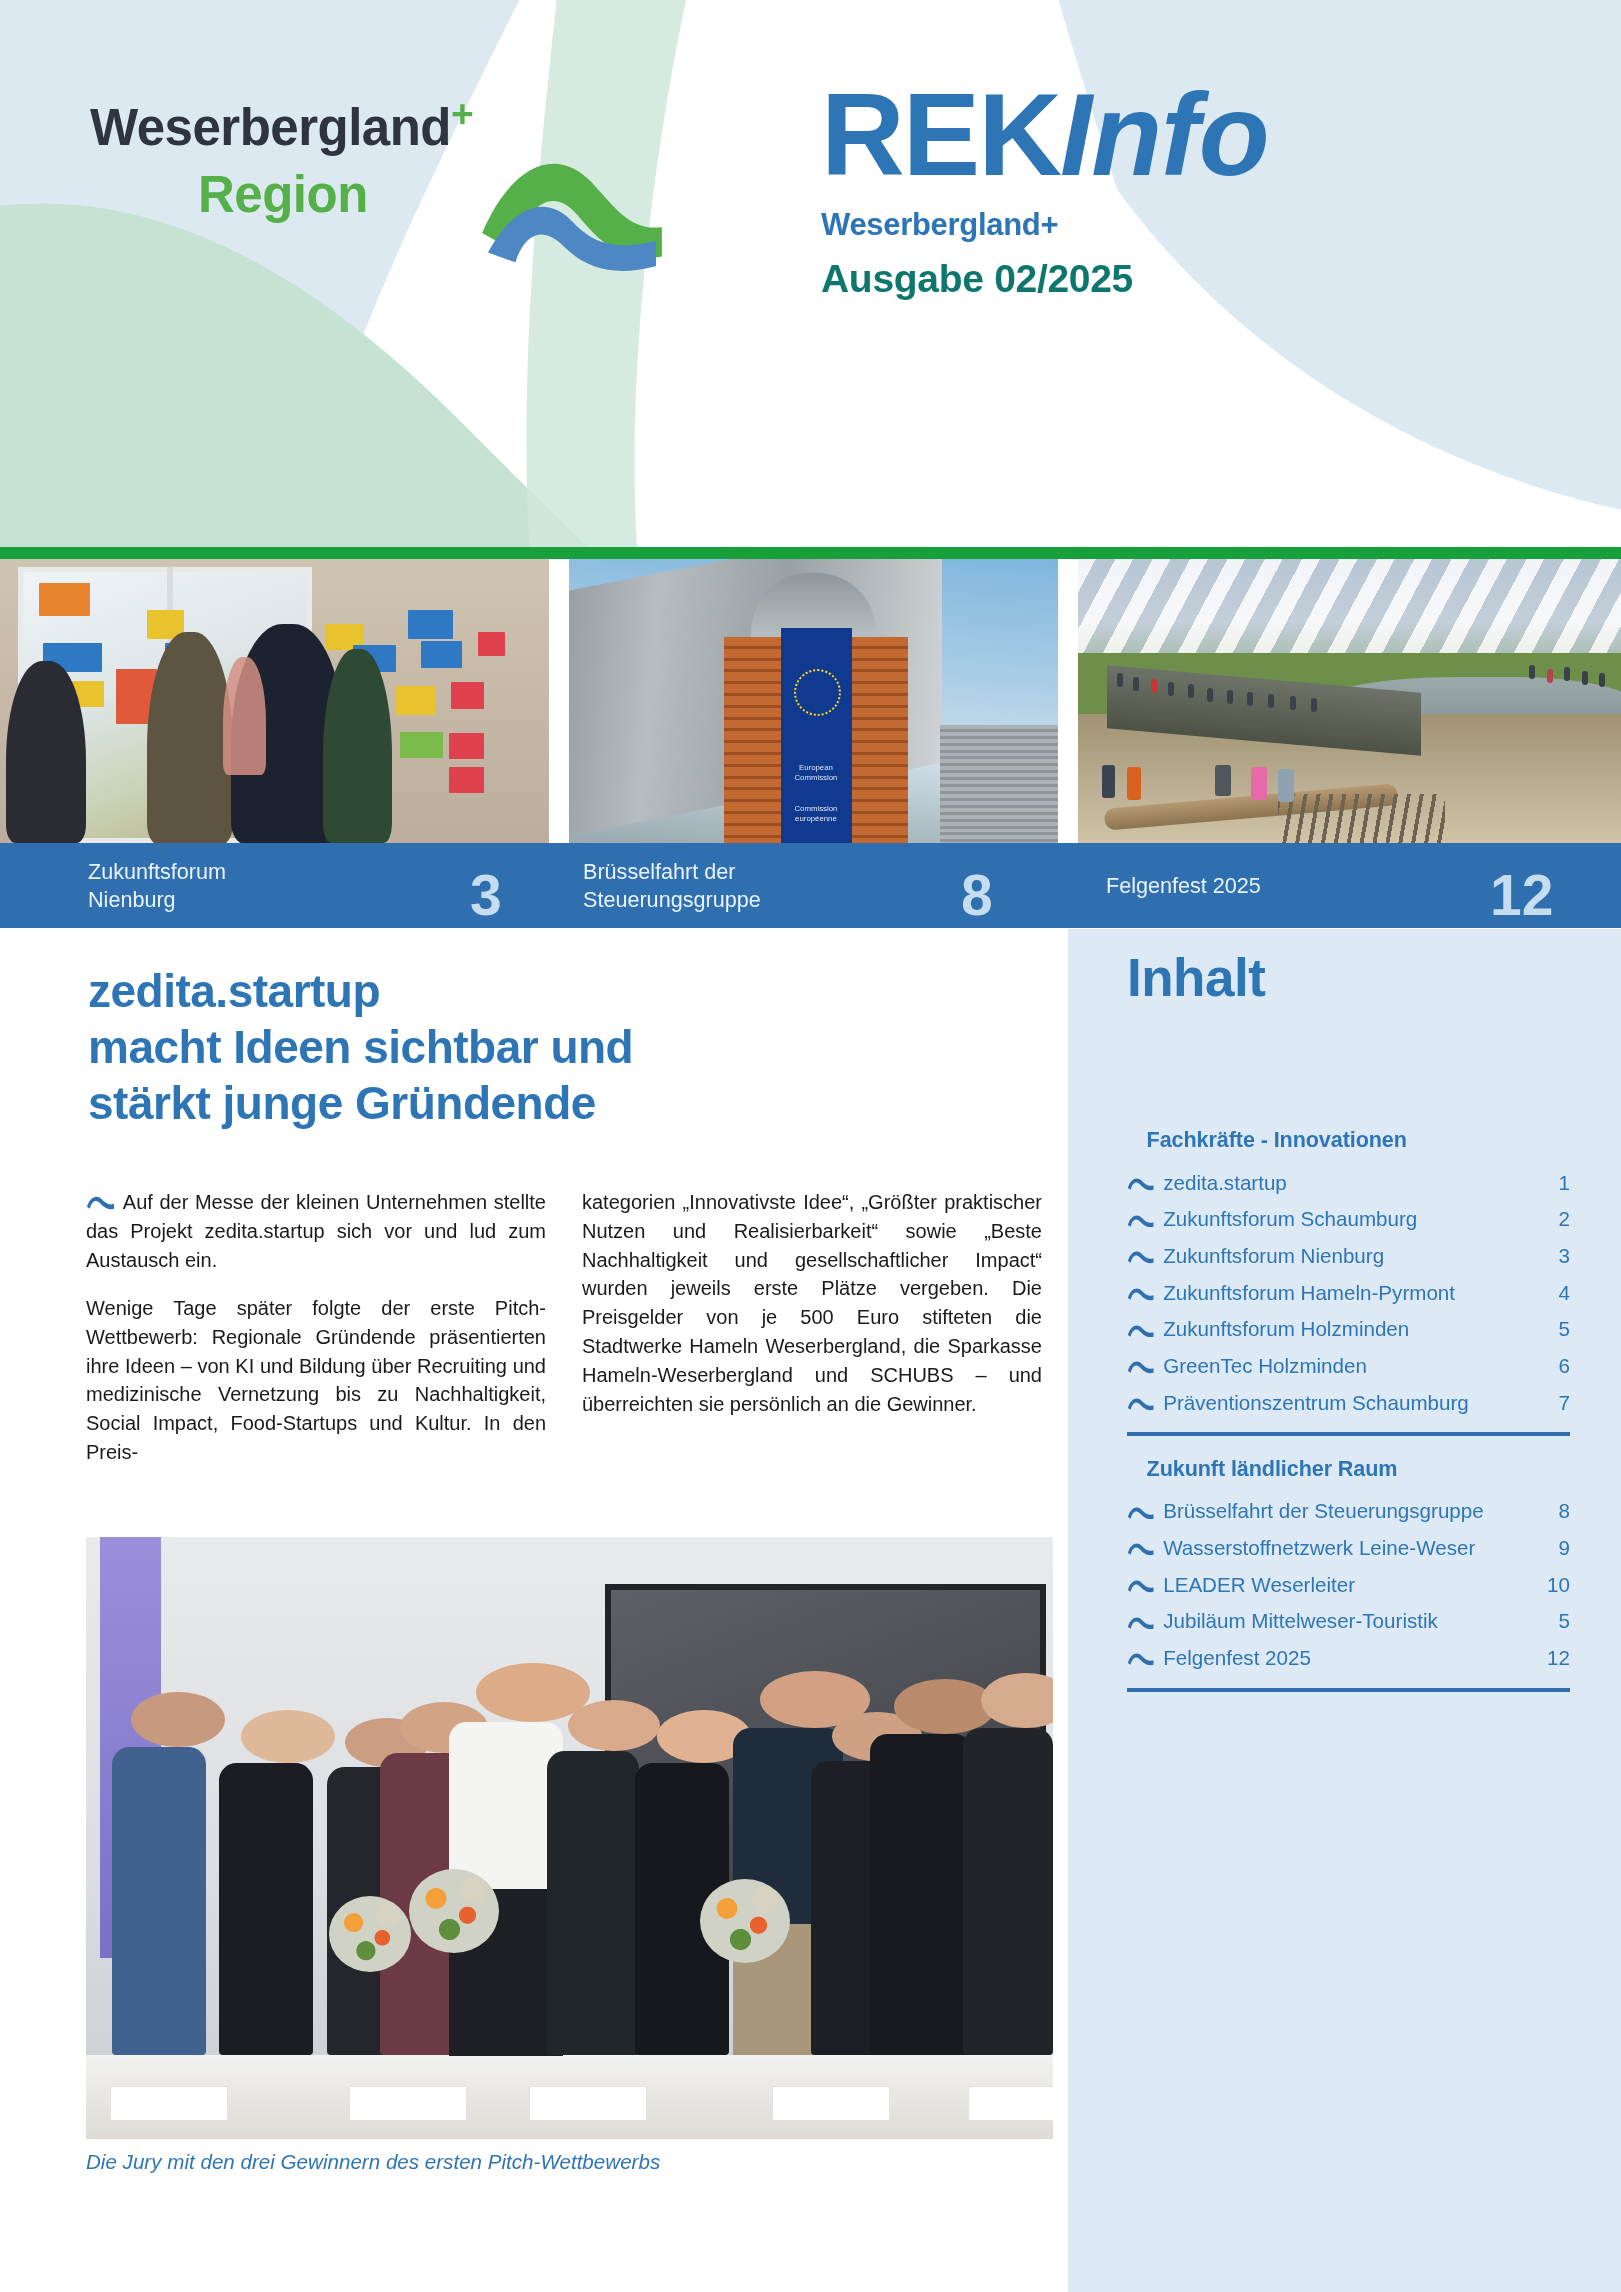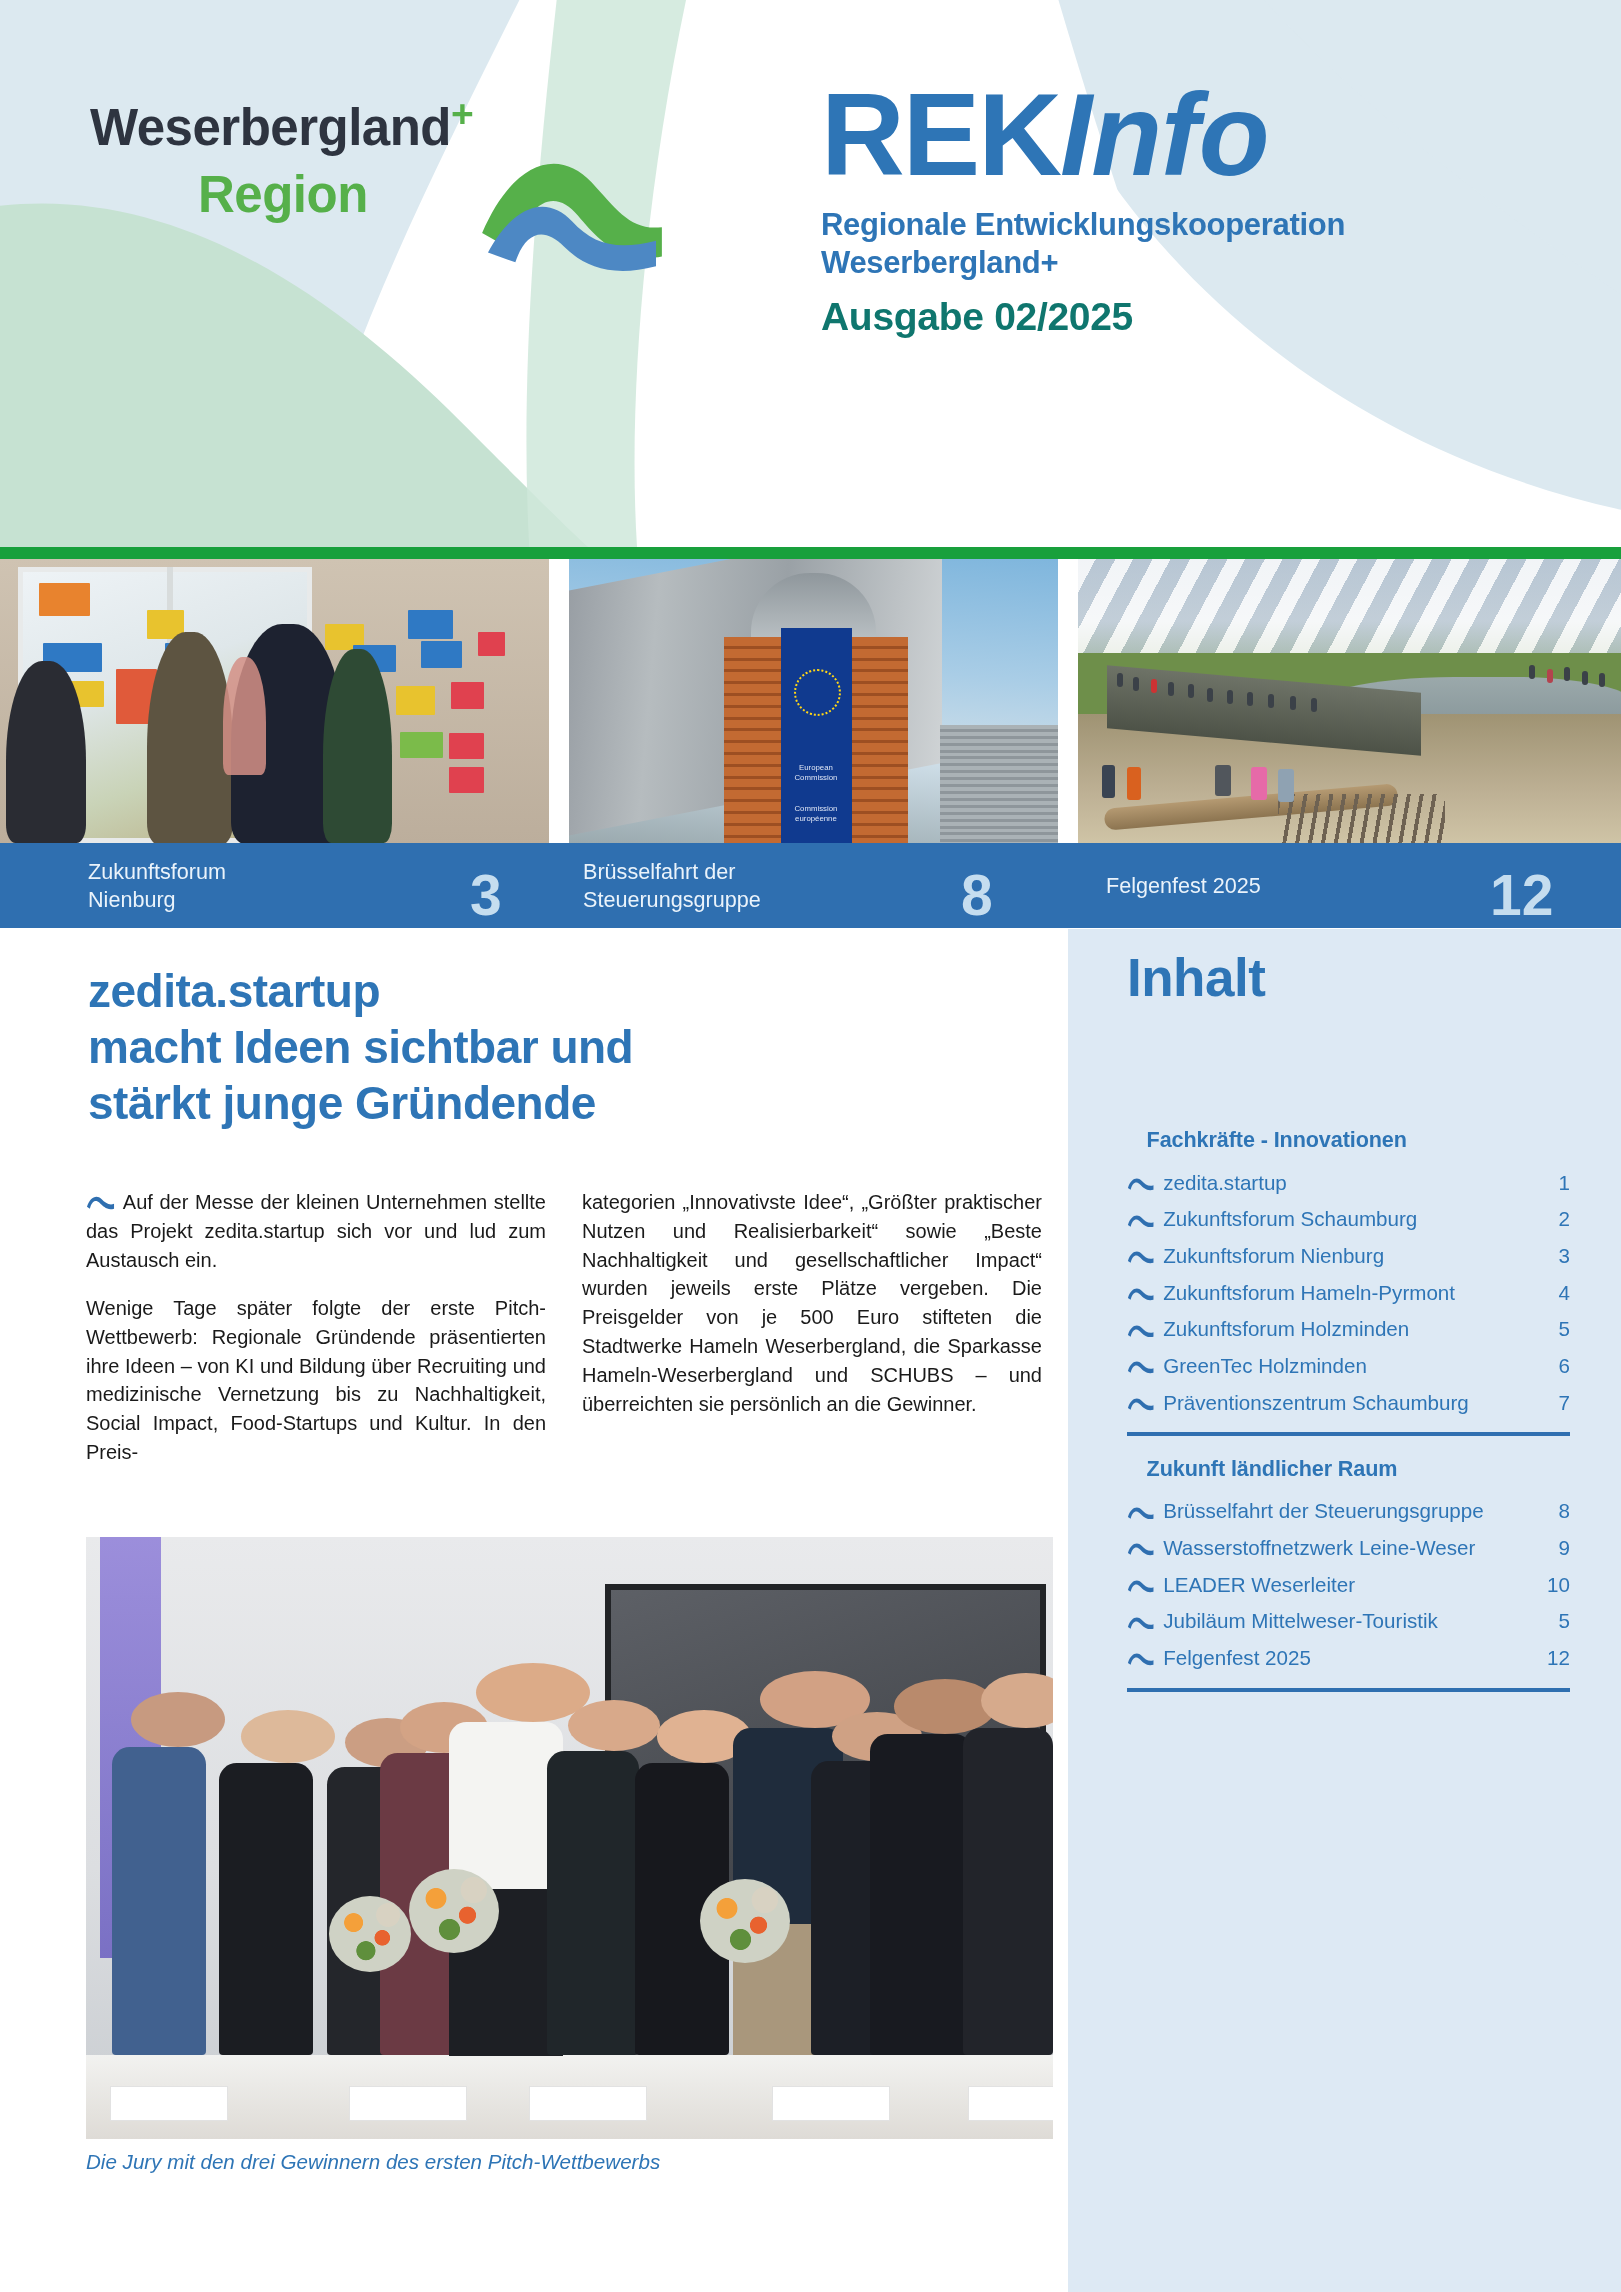--- a/index.html
+++ b/index.html
@@ -216,21 +216,20 @@
       <div class="logo-line2">Region</div>
       <svg class="logo-swoosh" viewBox="0 0 200 130">
         <path d="M8,86 C40,12 86,-2 120,34 C146,62 160,84 192,80 L192,110 C150,118 126,92 106,68 C84,42 58,48 40,104 Z" fill="#56b04a"></path>
         <path d="M14,124 C42,72 76,66 100,92 C122,116 146,122 186,112 L186,138 C140,150 112,138 92,118 C70,96 52,104 42,134 Z" fill="#4d88c4" transform="translate(0,-18)"></path>
       </svg>
     </div>
 
     <div class="masthead">
       <div class="mast-title"><span>REK</span><span class="ital">Info</span></div>
       <div class="mast-sub">
-        <div>Regionale Entwicklungskooperation</div>
         <div>Weserbergland+</div>
       </div>
       <div class="mast-issue">Ausgabe 02/2025</div>
     </div>
   </div>
 
   <div class="green-rule"></div>
 
   <div class="photostrip">
 

